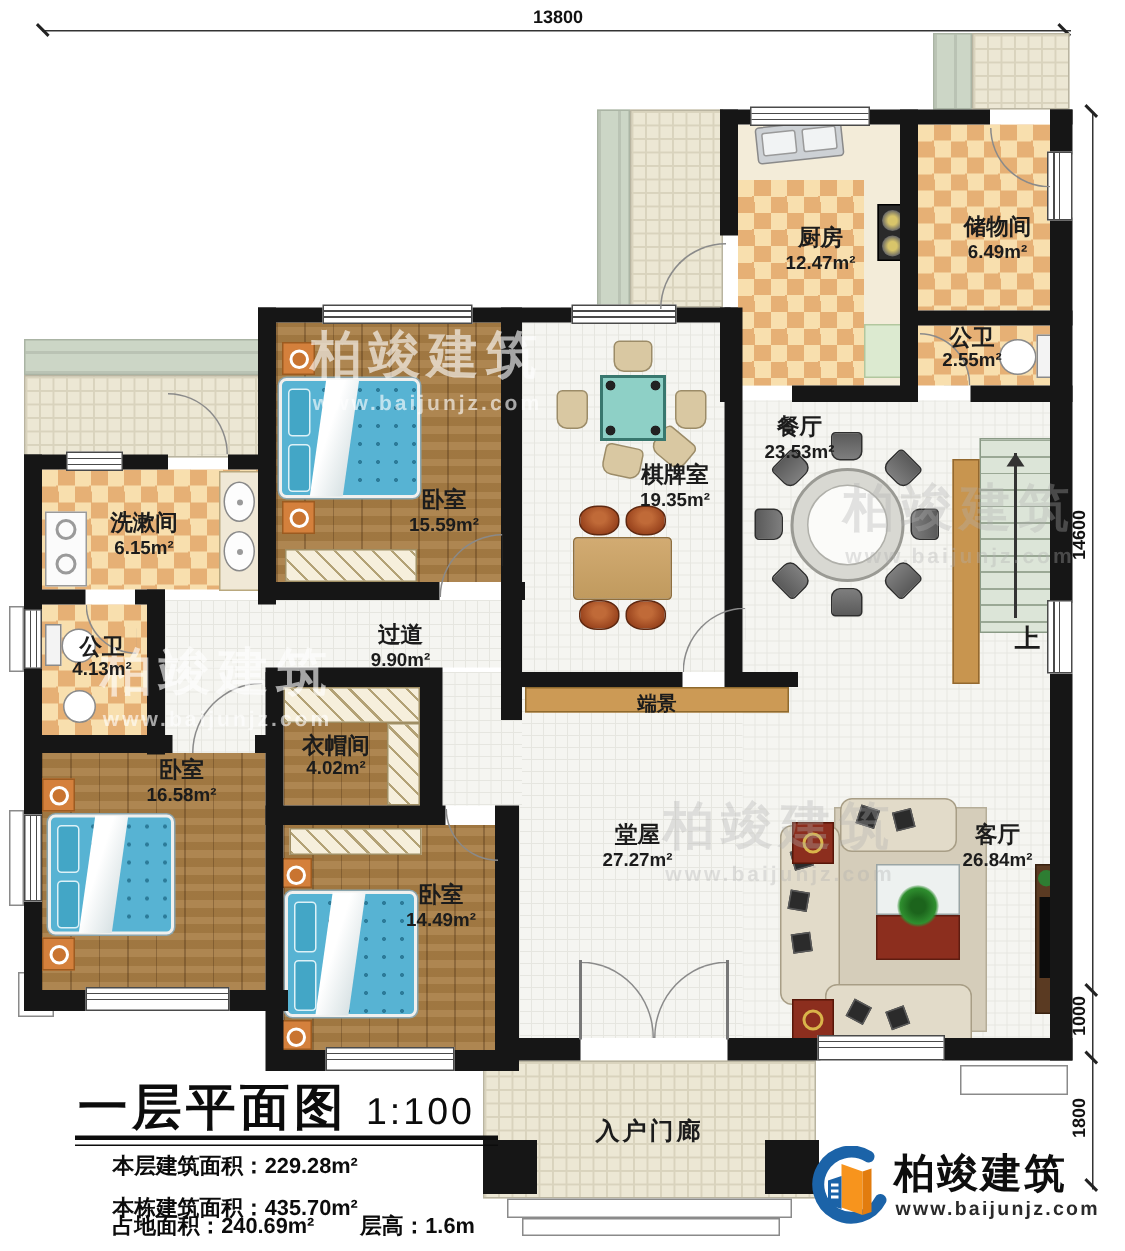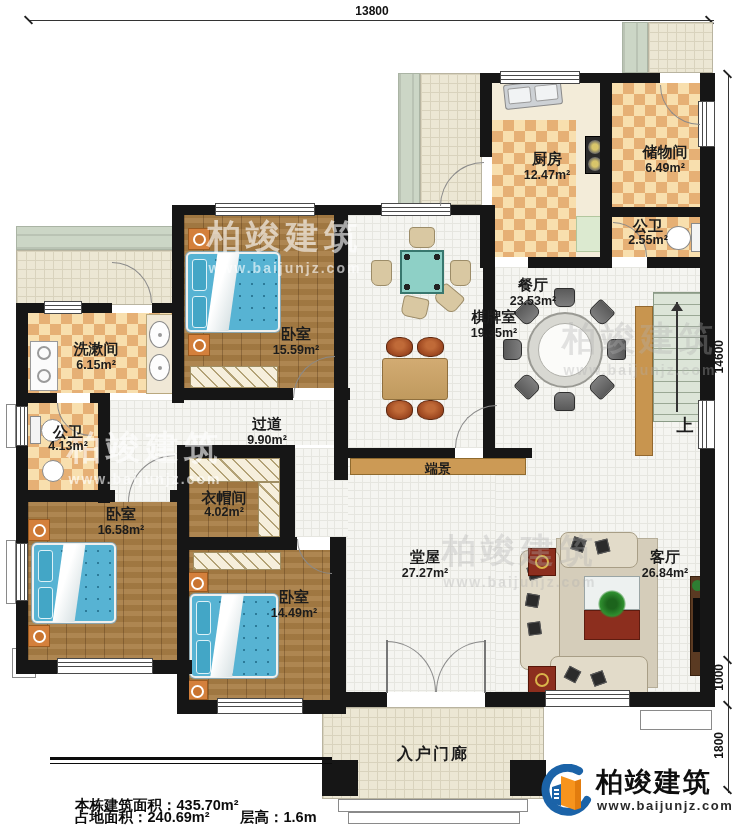--- a/index.html
+++ b/index.html
@@ -338,21 +338,21 @@
       <div class="rarea">6.49m²</div>
     </div>
   <div class="rlabel" style="left:648px;top:218px;line-height:15px;">
     <div class="rname">公卫</div>
       <div class="rarea">2.55m²</div>
     </div>
   <div class="rlabel" style="left:533px;top:276px;">
     <div class="rname">餐厅</div>
       <div class="rarea">23.53m²</div>
     </div>
-  <div class="rlabel" style="left:450px;top:308px;margin-left:44px;">
+  <div class="rlabel" style="left:450px;top:308px;">
     <div class="rname">棋牌室</div>
       <div class="rarea">19.35m²</div>
     </div>
   <div class="rlabel" style="left:296px;top:325px;">
     <div class="rname">卧室</div>
       <div class="rarea">15.59m²</div>
     </div>
   <div class="rlabel" style="left:96px;top:340px;">
     <div class="rname">洗漱间</div>
       <div class="rarea">6.15m²</div>
@@ -383,22 +383,27 @@
     </div>
   <div class="rlabel" style="left:665px;top:548px;">
     <div class="rname">客厅</div>
       <div class="rarea">26.84m²</div>
     </div>
 
   <div class="small-label" style="left:438px;top:460px;">端景</div>
   <div class="small-label" style="left:685px;top:414px;font-size:17px;">上</div>
   <div class="small-label" style="left:433px;top:744px;font-size:16px;letter-spacing:2px;font-family:Liberation Mono, monospace;">入户门廊</div>
 
+  <div class="title">
+    <span>一层平面图</span><span class="scale">1:100</span>
+  </div>
   <div class="abs" style="left:50px;top:757px;width:282px;height:3px;background:#0c0c0c;"></div>
   <div class="abs" style="left:50px;top:763px;width:282px;height:1px;background:#0c0c0c;"></div>
+  <div class="statrow" style="left:75px;top:768px;">
+    <span>本层建筑面积：</span><span>229.28m²</span></div>
   <div class="statrow" style="left:75px;top:796px;text-align:right;">
     <span>本栋建筑面积：</span><span>435.70m²</span></div>
   <div class="statrow" style="left:75px;top:808px;">
     <span>占地面积：</span><span>240.69m²</span></div>
   <div class="statrow" style="left:240px;top:808px;">
     <span>层高：</span><span>1.6m</span></div>
 
   <div class="abs" style="left:540px;top:764px;width:52px;height:58px;">
     <svg width="52" height="58" viewBox="0 0 52 58">
       <path d="M39 7 A22 22 0 1 0 47 36" fill="none" stroke="#1b63a8" stroke-width="8" stroke-linecap="round"></path>

